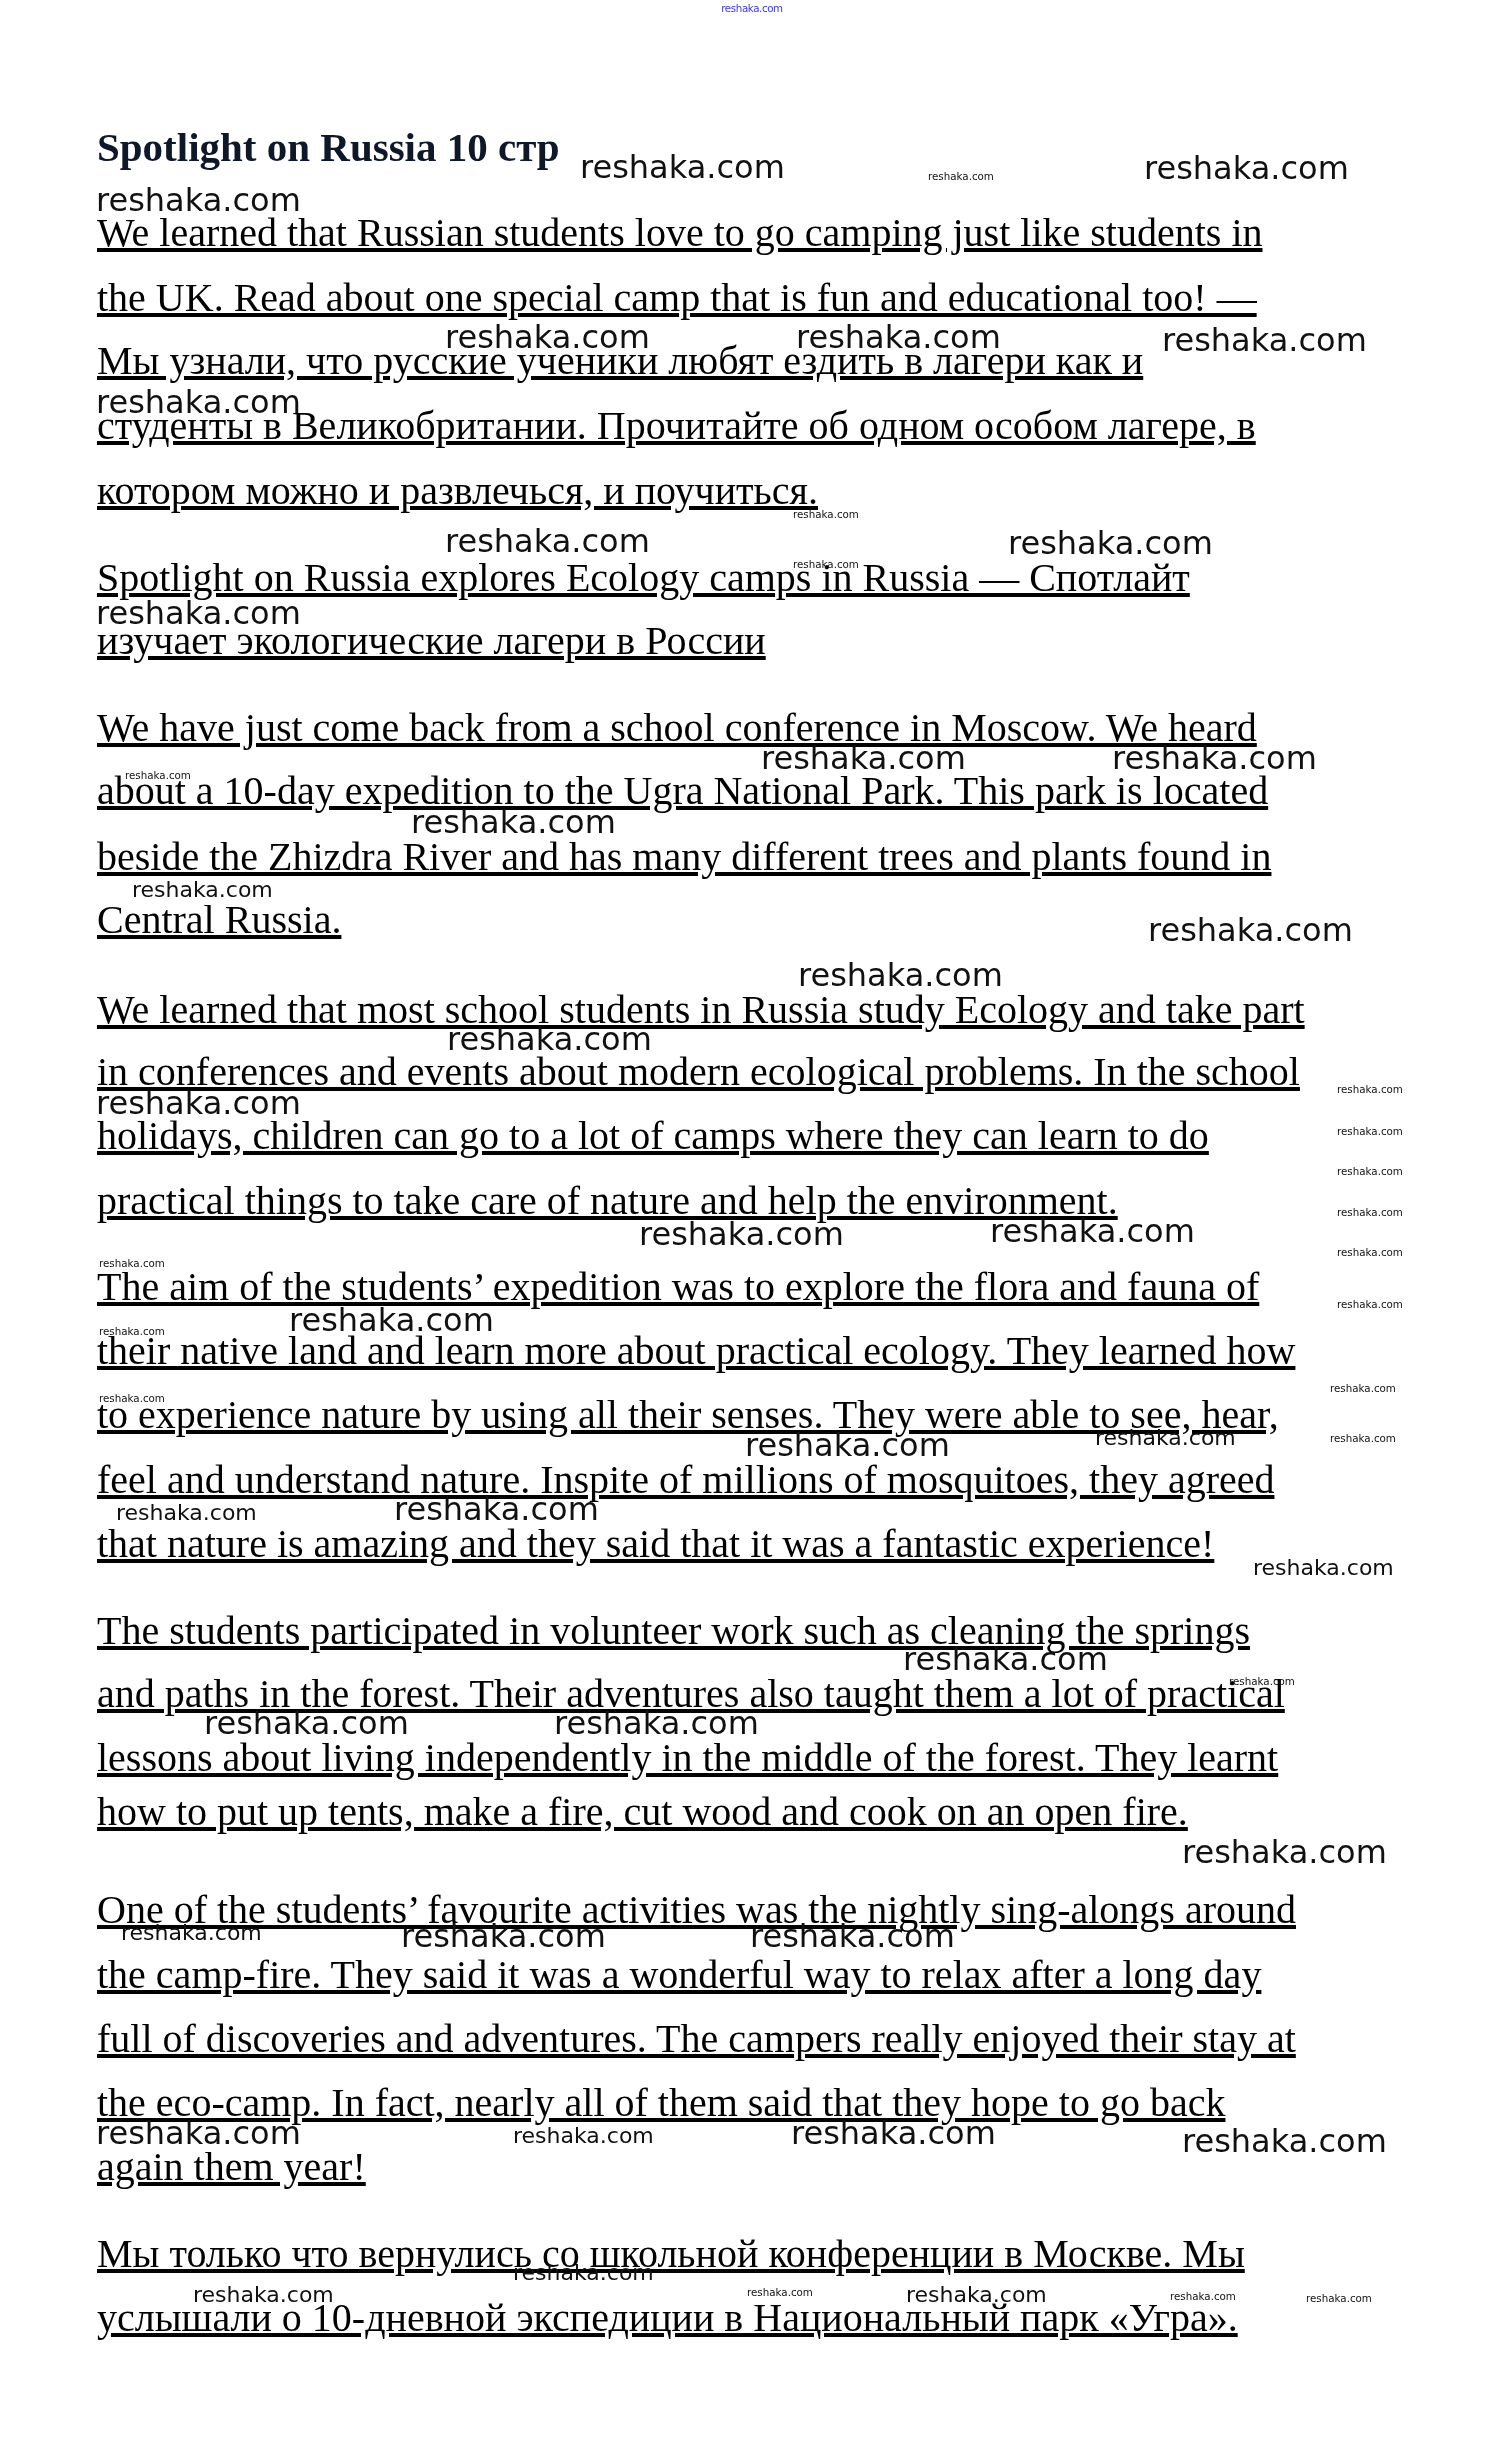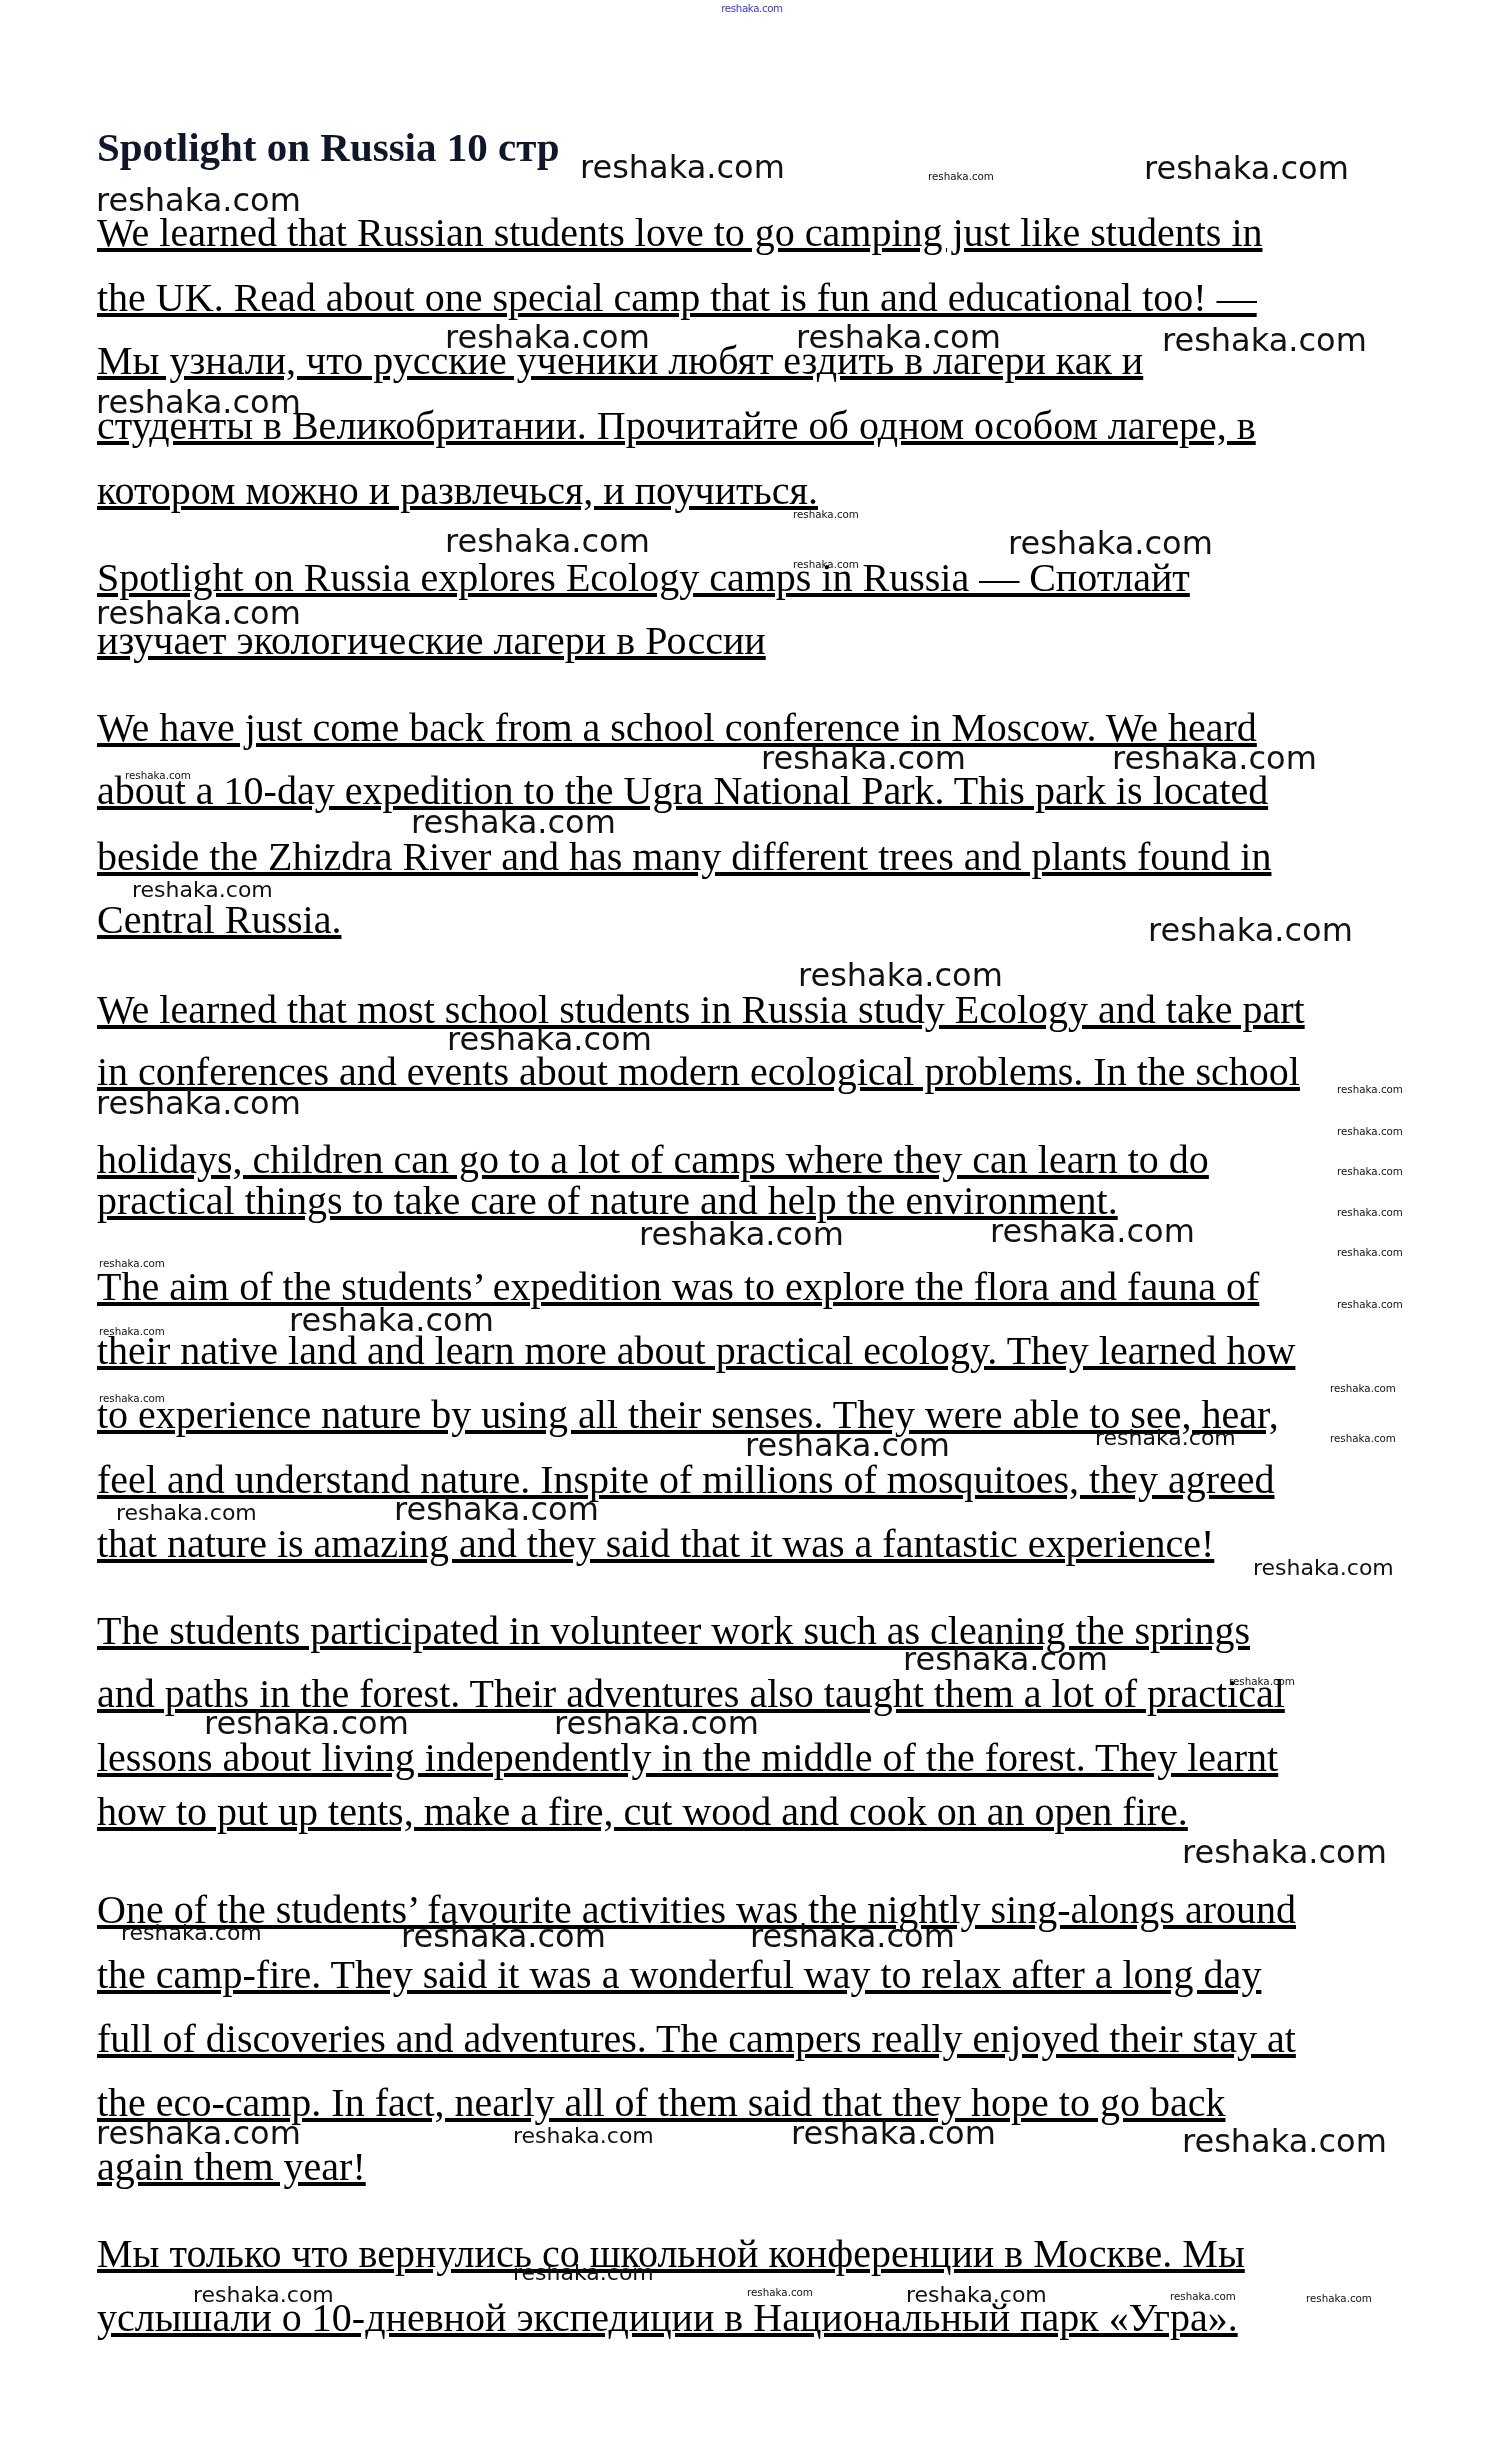--- a/index.html
+++ b/index.html
@@ -29,21 +29,21 @@
   <div class="line" style="top:406px;">студенты в Великобритании. Прочитайте об одном особом лагере, в</div>
   <div class="line" style="top:471px;">котором можно и развлечься, и поучиться.</div>
   <div class="line" style="top:558px;">Spotlight on Russia explores Ecology camps in Russia — Спотлайт</div>
   <div class="line" style="top:621px;">изучает экологические лагери в России</div>
   <div class="line" style="top:708px;">We have just come back from a school conference in Moscow. We heard</div>
   <div class="line" style="top:771px;">about a 10-day expedition to the Ugra National Park. This park is located</div>
   <div class="line" style="top:837px;">beside the Zhizdra River and has many different trees and plants found in</div>
   <div class="line" style="top:900px;">Central Russia.</div>
   <div class="line" style="top:990px;">We learned that most school students in Russia study Ecology and take part</div>
   <div class="line" style="top:1052px;">in conferences and events about modern ecological problems. In the school</div>
-  <div class="line" style="top:1116px;margin-top:24px;">holidays, children can go to a lot of camps where they can learn to do</div>
+  <div class="line" style="top:1116px;">holidays, children can go to a lot of camps where they can learn to do</div>
   <div class="line" style="top:1181px;">practical things to take care of nature and help the environment.</div>
   <div class="line" style="top:1267px;">The aim of the students’ expedition was to explore the flora and fauna of</div>
   <div class="line" style="top:1331px;">their native land and learn more about practical ecology. They learned how</div>
   <div class="line" style="top:1395px;">to experience nature by using all their senses. They were able to see, hear,</div>
   <div class="line" style="top:1460px;text-align:center;">feel and understand nature. Inspite of millions of mosquitoes, they agreed</div>
   <div class="line" style="top:1524px;">that nature is amazing and they said that it was a fantastic experience!</div>
   <div class="line" style="top:1611px;">The students participated in volunteer work such as cleaning the springs</div>
   <div class="line" style="top:1674px;">and paths in the forest. Their adventures also taught them a lot of practical</div>
   <div class="line" style="top:1738px;">lessons about living independently in the middle of the forest. They learnt</div>
   <div class="line" style="top:1792px;">how to put up tents, make a fire, cut wood and cook on an open fire.</div>

